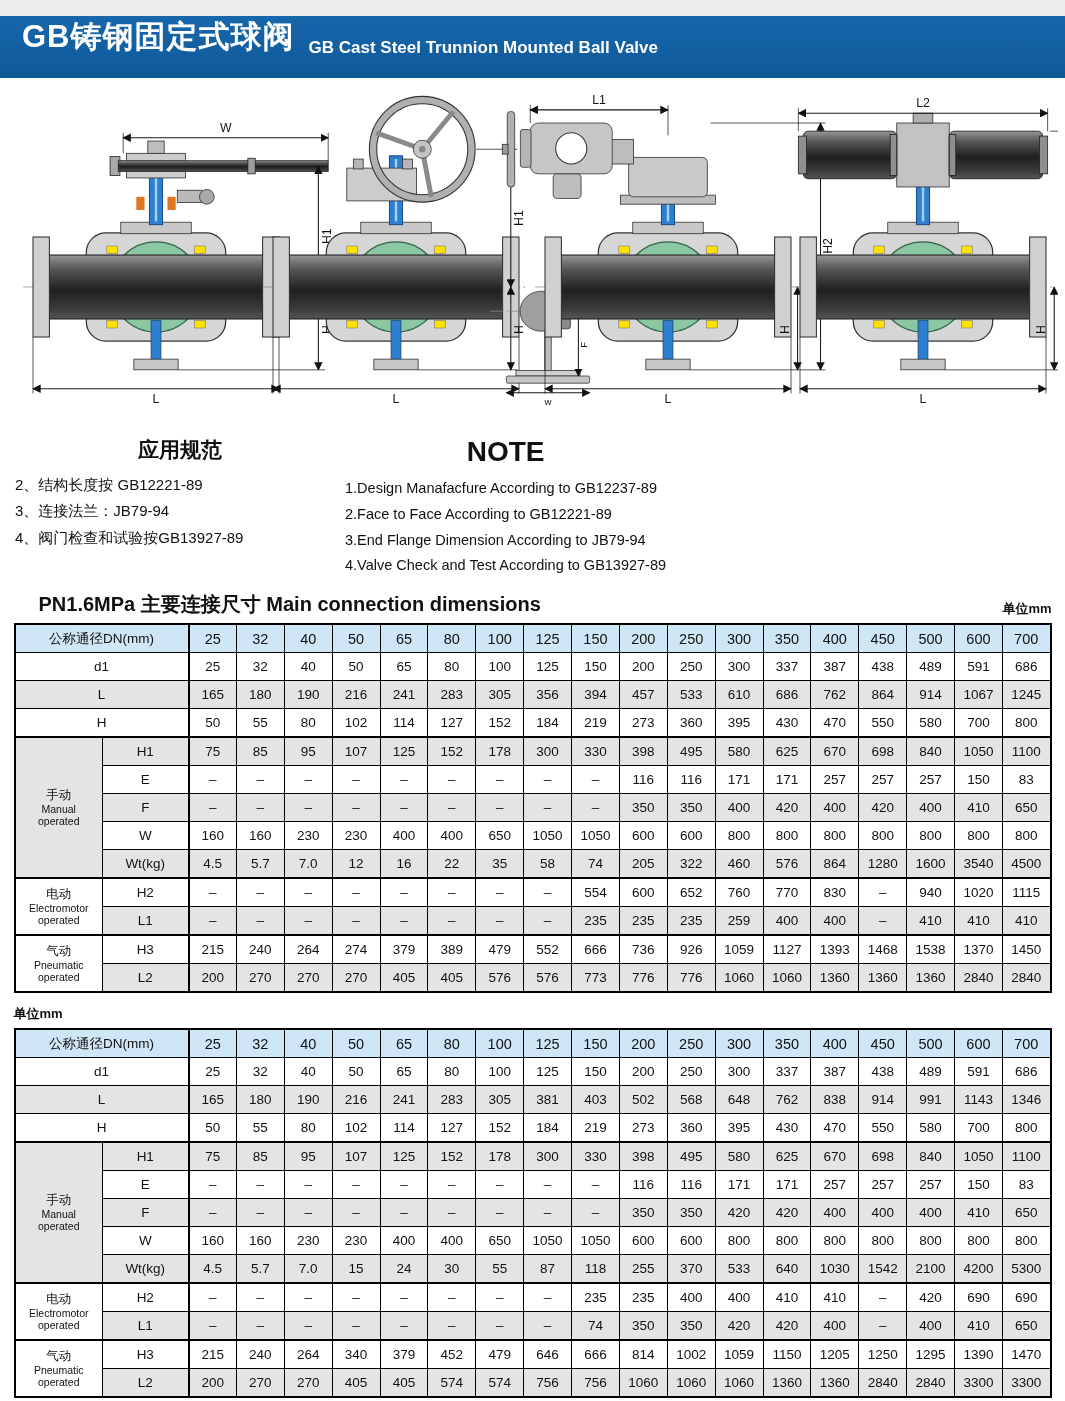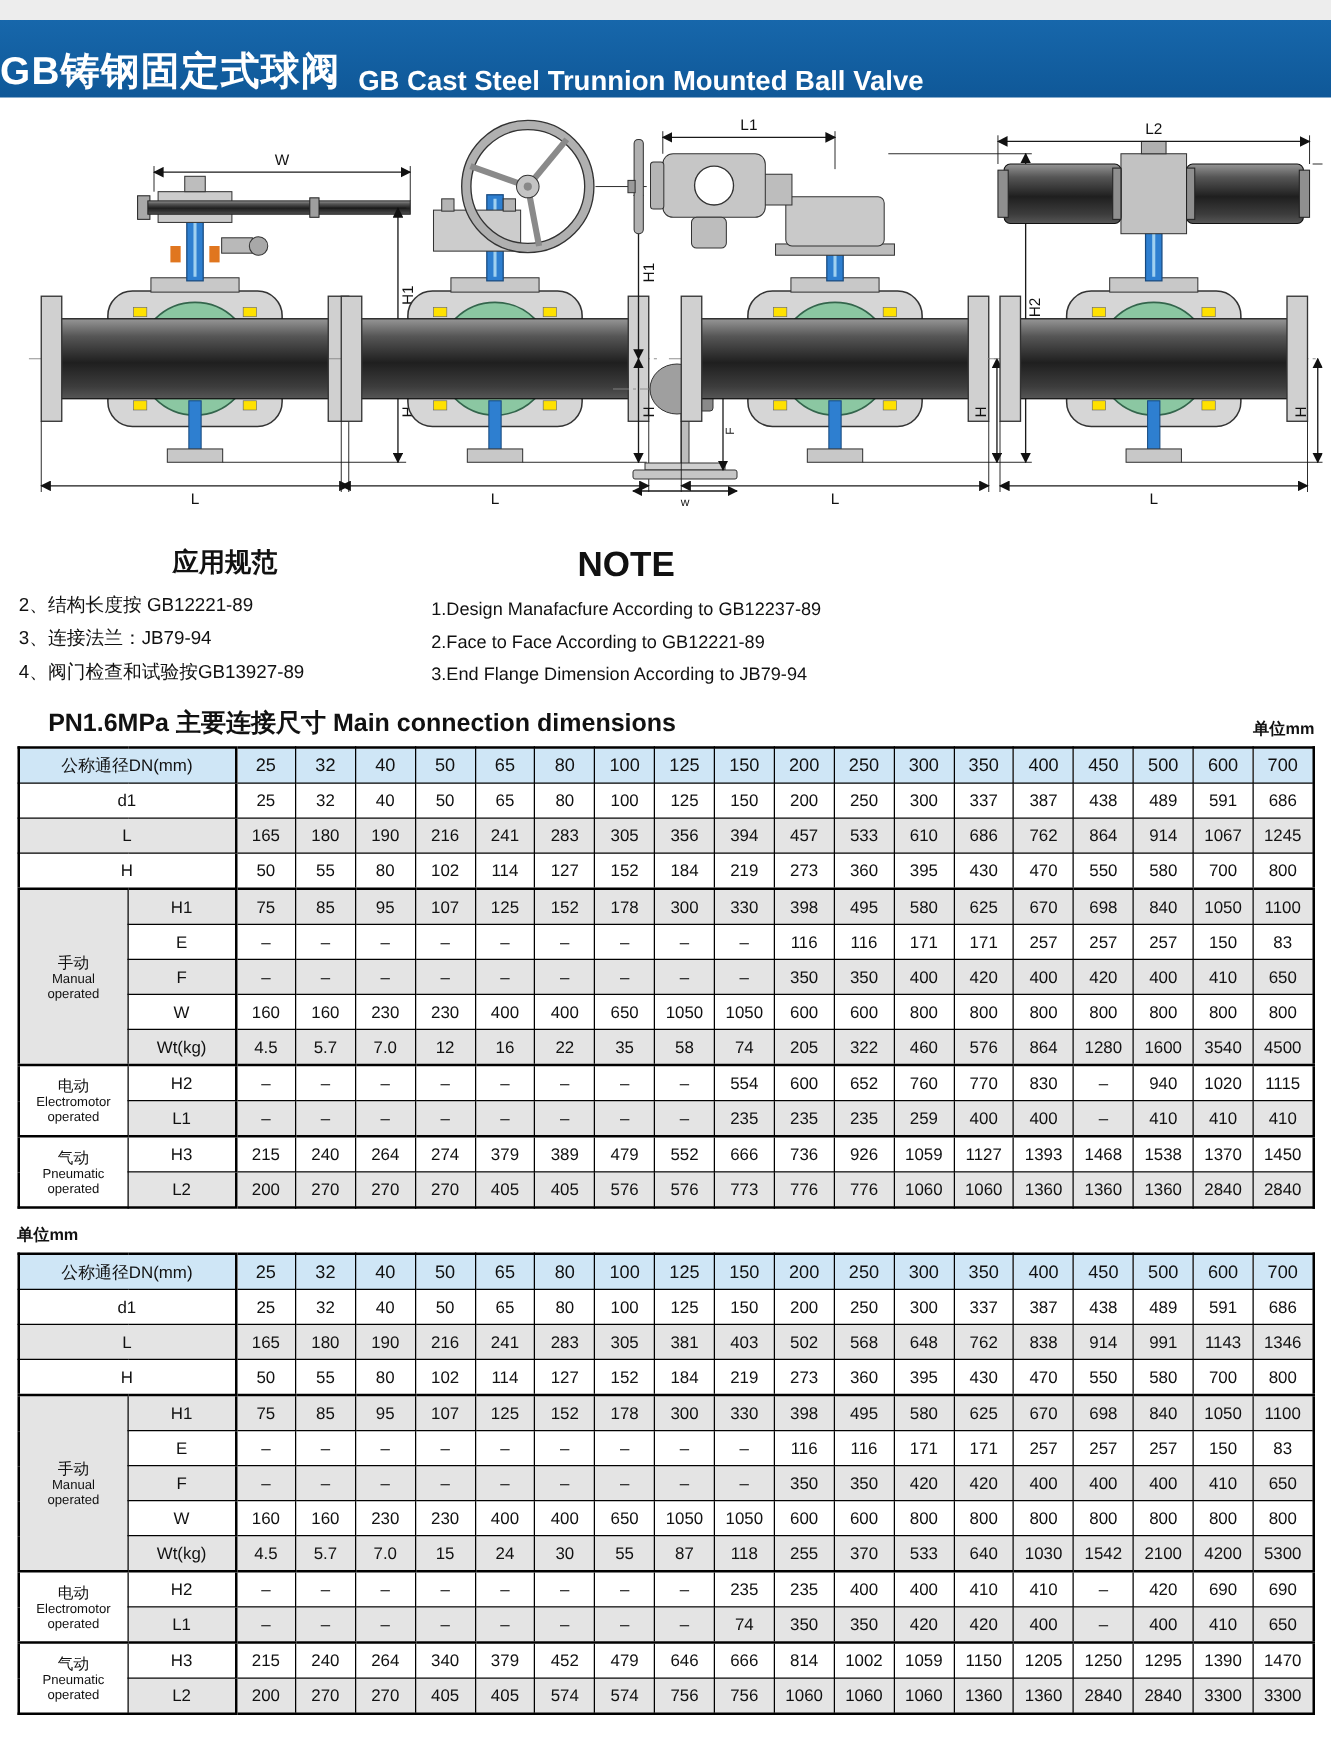--- a/index.html
+++ b/index.html
@@ -1,20 +1,20 @@
 <!DOCTYPE html>
 <html><head>
 <meta charset="utf-8">
 <style>
   html,body{margin:0;padding:0;background:#fff;}
   body{width:1065px;height:1401px;font-family:"Liberation Sans",sans-serif;color:#111;overflow:hidden;}
   .topstrip{height:16px;background:#ededed;}
-  .banner{height:62px;background:linear-gradient(180deg,#1767ab,#0f5898);display:flex;align-items:flex-end;}
+  .banner{height:62px;background:linear-gradient(180deg,#1767ab,#0f5898);display:flex;align-items:flex-start;padding-left:22px;}
   .banner .cn{color:#fff;font-size:31px;font-weight:bold;letter-spacing:1px;}
-  .banner .en{color:#fff;font-size:22px;font-weight:bold;margin-left:14px;margin-top:10px;}
+  .banner .en{color:#fff;font-size:17px;font-weight:bold;margin-left:14px;margin-top:22px;}
   .drawings{width:1050px;margin:4px auto 0;}
   .drawings svg{display:block;}
   .cl{stroke:#888;stroke-width:0.9;stroke-dasharray:16 4 3 4;fill:none;}
   .dim{stroke:#1a1a1a;stroke-width:1.3;fill:none;}
   .ext{stroke:#1a1a1a;stroke-width:0.9;fill:none;}
   .dl{font-size:15px;fill:#111;}
   .dls{font-size:12px;fill:#111;}
   .stem{fill:#2e7fd0;stroke:#17497e;stroke-width:1.2;}
   .specs{display:flex;width:1035px;margin:6px auto 0;}
   .app{width:330px;}
@@ -209,20 +209,21 @@
     <h3>应用规范</h3>
     <p>2、结构长度按 GB12221-89</p>
     <p>3、连接法兰：JB79-94</p>
     <p>4、阀门检查和试验按GB13927-89</p>
   </div>
   <div class="note">
     <h3>NOTE</h3>
     <p>1.Design Manafacfure According to GB12237-89</p>
     <p>2.Face to Face According to GB12221-89</p>
     <p>3.End Flange Dimension According to JB79-94</p>
+    <p>4.Valve Check and Test According to GB13927-89</p>
   </div>
 </section>
 
 <section>
   <div class="ttl">
     <span class="t">PN1.6MPa 主要连接尺寸 Main connection dimensions</span>
     <span class="u">单位mm</span>
   </div>
   <table>
       <colgroup>

